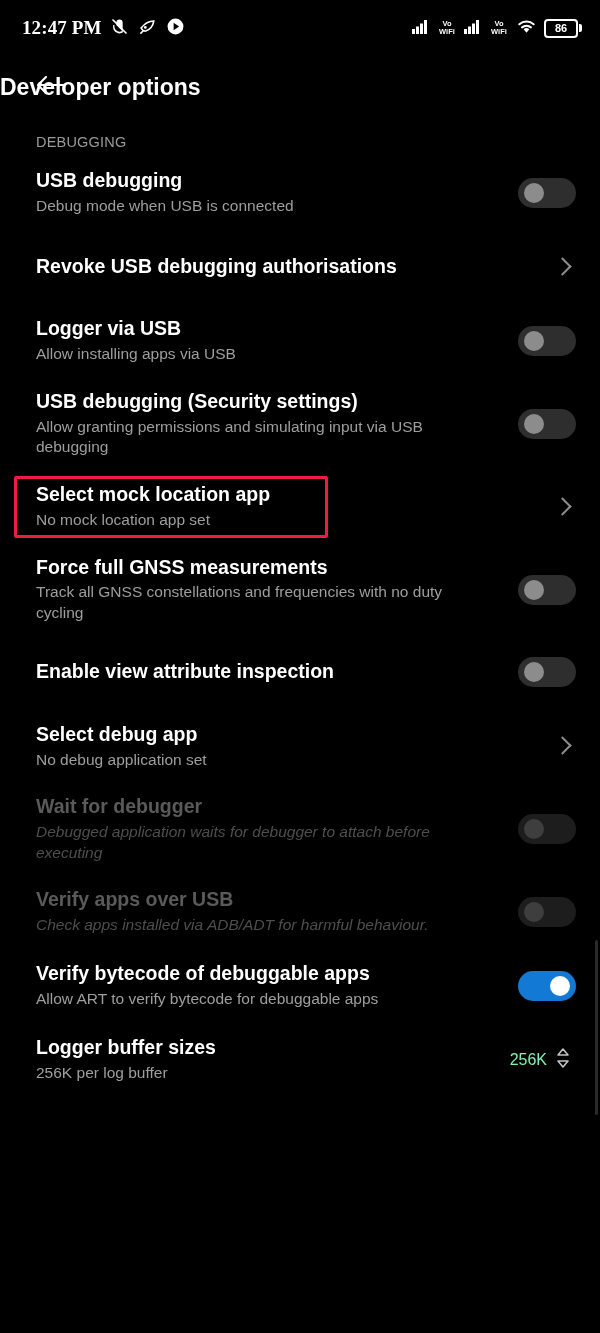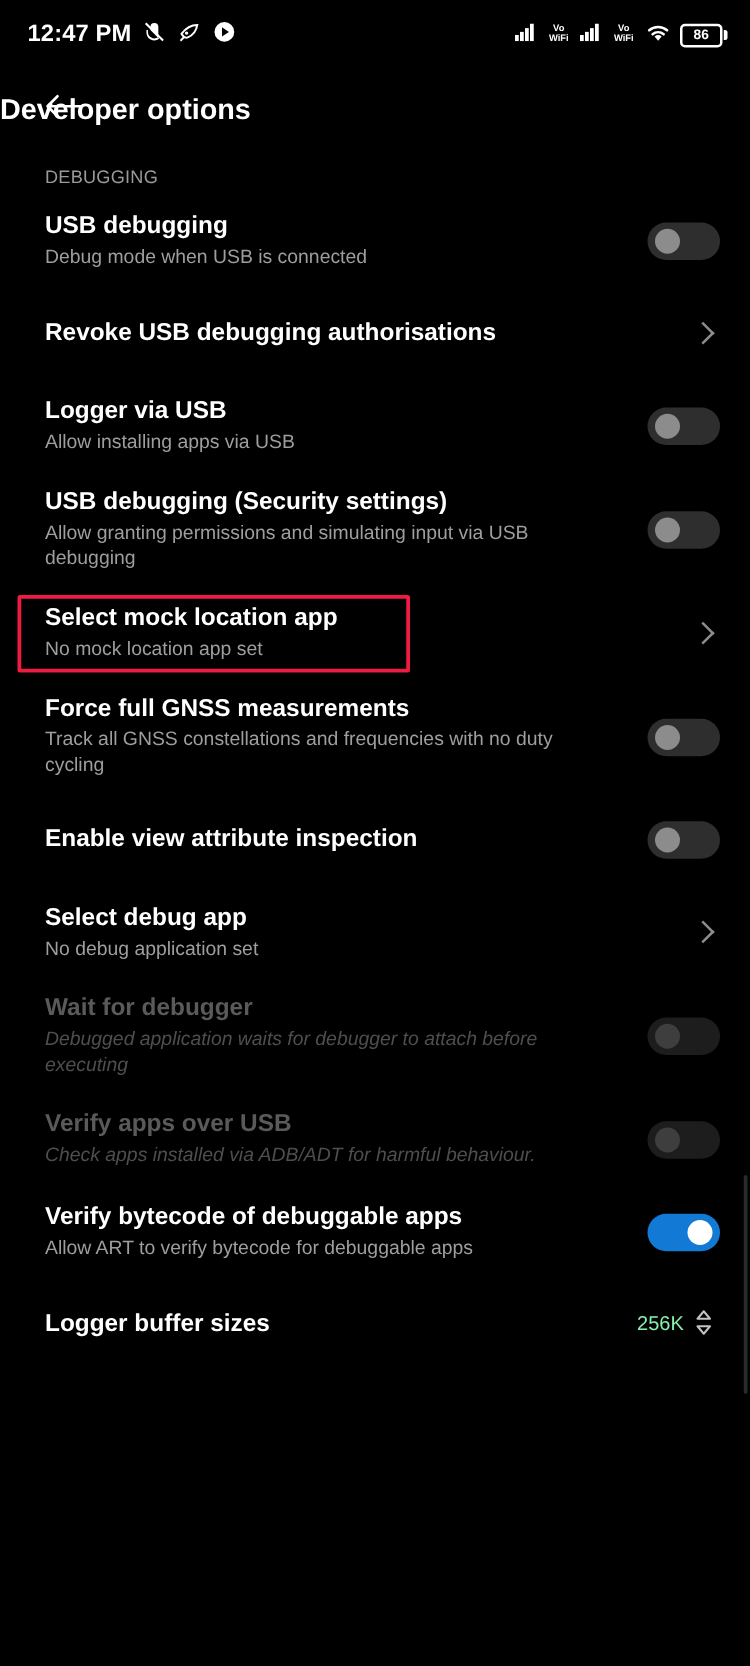--- a/index.html
+++ b/index.html
@@ -30,20 +30,21 @@
     display: flex;
     align-items: center;
     gap: 9px;
   }
   .clock {
     font-size: 19px;
     font-weight: 700;
     letter-spacing: 0.1px;
     color: #ffffff;
     white-space: nowrap;
+    font-family: Liberation Serif, serif;
   }
   .status-right {
     display: flex;
     align-items: center;
     gap: 7px;
   }
   .sicon { display: block; }
 
   .battery-badge {
     display: flex;
@@ -432,20 +433,21 @@
       </div>
       <div class="row-accessory">
         <div class="toggle on">
           <div class="knob"></div>
         </div>
       </div>
     </div>
     <div class="row">
       <div class="row-text">
         <div class="row-title">Logger buffer sizes</div>
+        <div class="row-summary">256K per log buffer</div>
       </div>
       <div class="row-accessory">
         <div class="value-group">
           <span class="value-text">256K</span>
           <span><svg width="14" height="24" viewBox="0 0 14 24">
               <path d="M7 3L12 9H2z" fill="none" stroke="#c2c2c2" stroke-width="1.6" stroke-linejoin="round"></path>
               <path d="M7 21L12 15H2z" fill="none" stroke="#c2c2c2" stroke-width="1.6" stroke-linejoin="round"></path>
             </svg></span>
         </div>
       </div>

